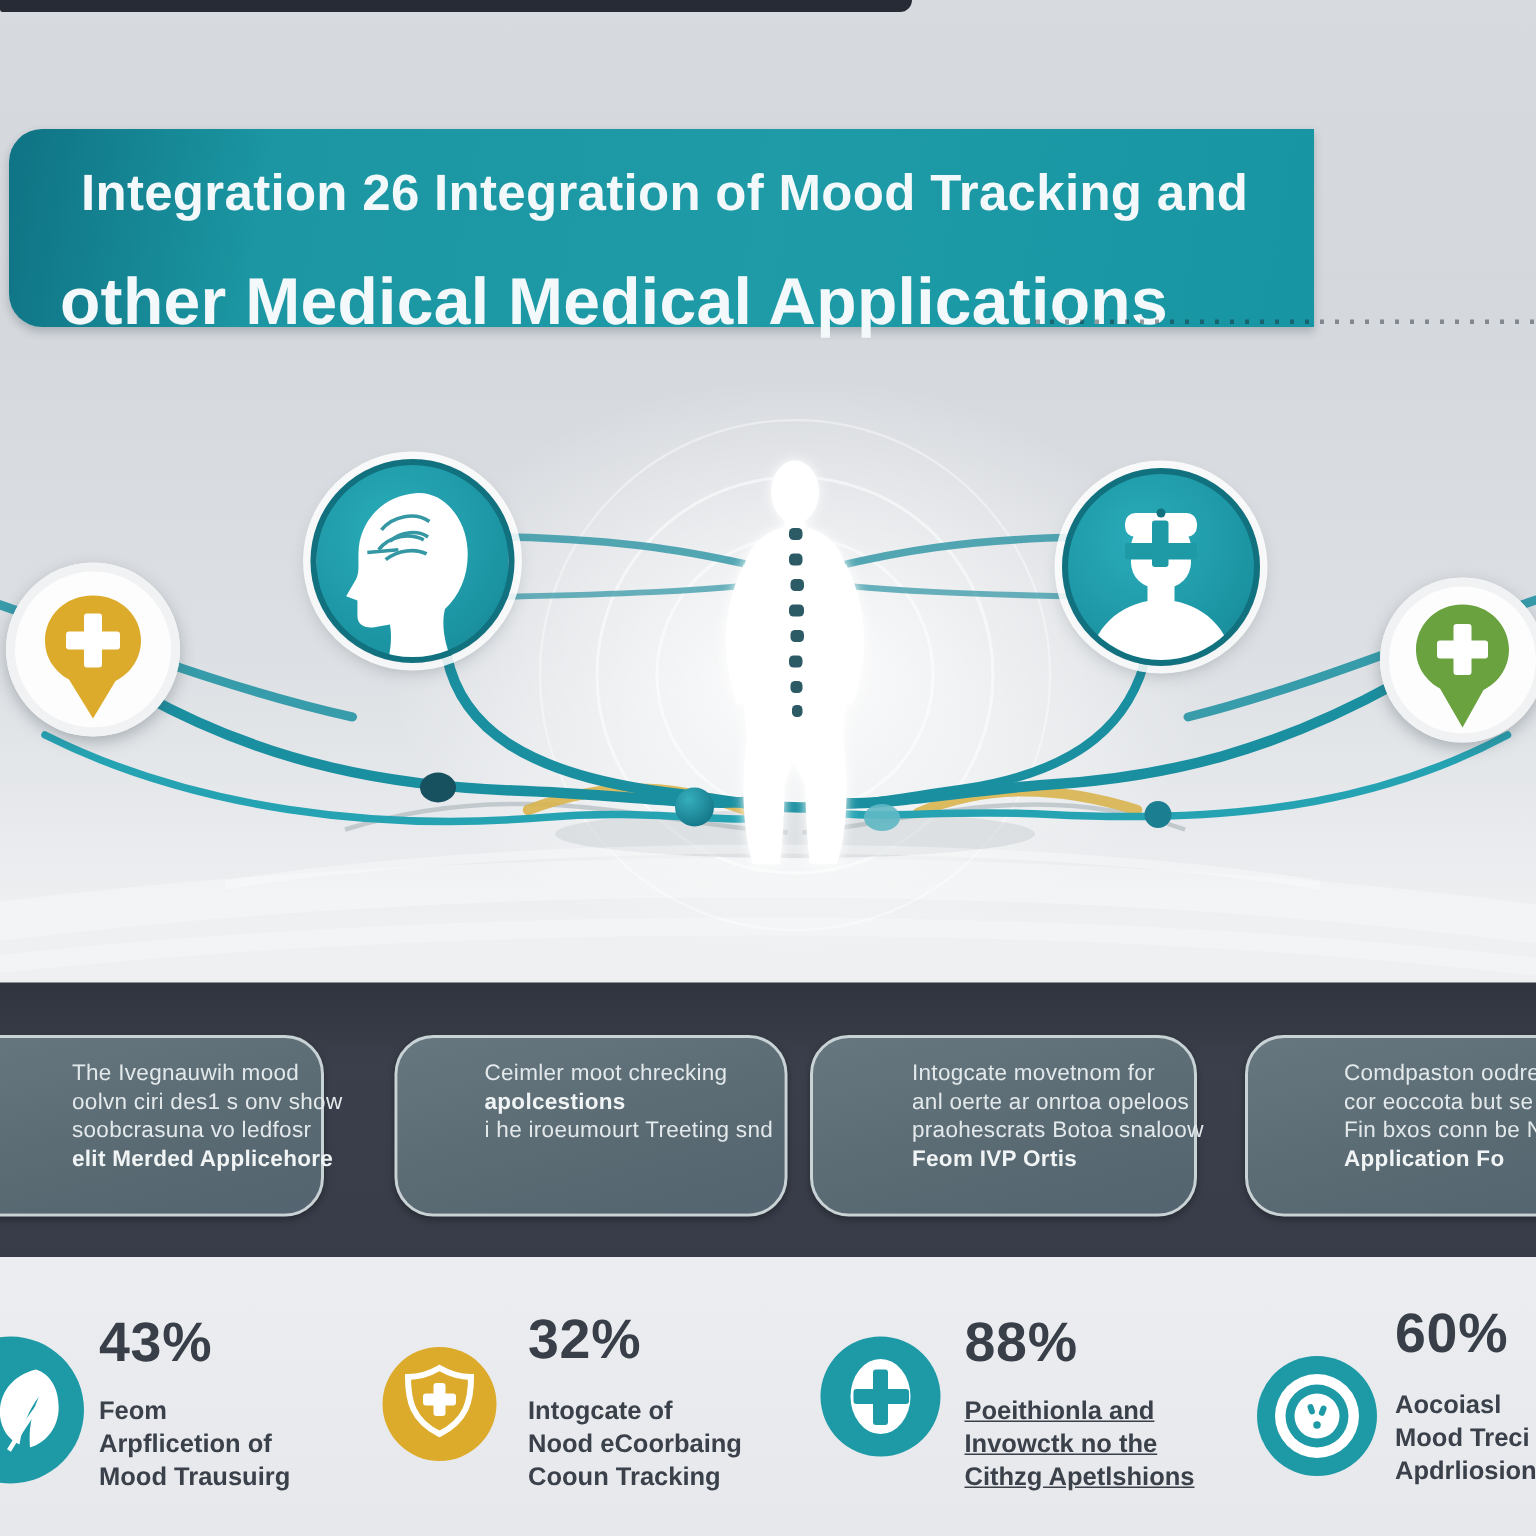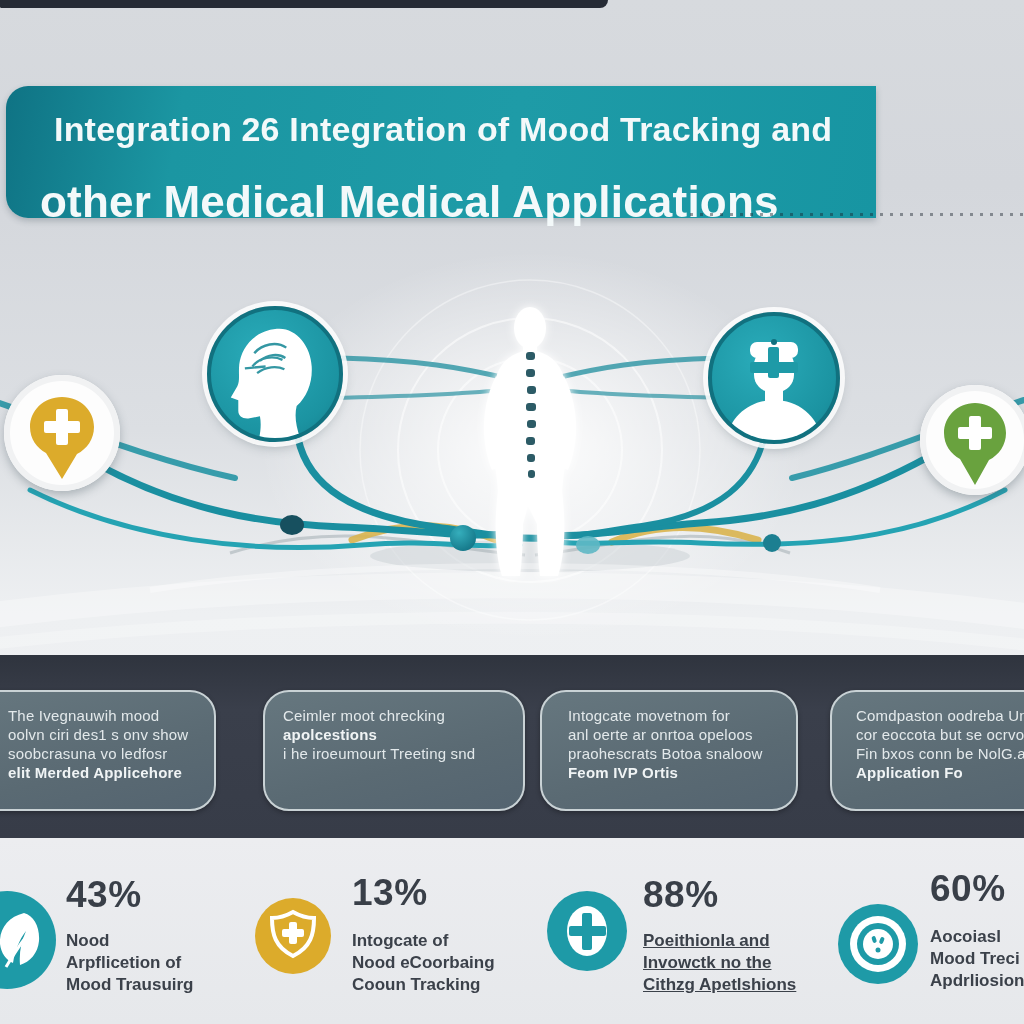--- a/index.html
+++ b/index.html
@@ -35,21 +35,21 @@
   .node svg{position:absolute;left:0;top:0;}
   
   .dark-band{position:absolute;left:0;top:655px;width:1024px;height:183px;
     background:linear-gradient(180deg,#2f343e 0%,#3a3f4b 30%,#373c48 100%);}
   .card{
     position:absolute;top:35px;height:121px;border-radius:26px;
     background:linear-gradient(165deg,#66777f 0%,#5a6a73 60%,#546470 100%);
     border:2px solid #c9d2d5;box-shadow:0 2px 5px rgba(0,0,0,.3);
     box-sizing:border-box;padding:14px 18px;color:#e3e9eb;font-size:15px;line-height:19px;
   }
-  .card .card-line{white-space:nowrap;letter-spacing:.2px;}
+  .card .card-line{white-space:nowrap;letter-spacing:.2px;margin-left:40px;}
   .card .card-line.bold{font-weight:700;color:#f0f4f5;}
   .card1{left:-36px;width:252px;padding-left:42px;}
   .card2{left:263px;width:262px;}
   .card3{left:540px;width:258px;padding-left:26px;}
   .card4{left:830px;width:266px;padding-left:24px;}
   
   .stats{position:absolute;left:0;top:838px;width:1024px;height:186px;
     background:linear-gradient(180deg,#ecedf0 0%,#e6e8eb 100%);}
   .stat-icon{position:absolute;border-radius:50%;}
   .stat-value{position:absolute;font-size:37px;font-weight:700;color:#393f48;letter-spacing:.5px;}
@@ -221,33 +221,33 @@
   <div class="stats">
 
     <div class="stat-icon" style="left:-42px;top:53px;width:98px;height:98px;background:#1e9aa7;">
       <svg width="98" height="98" viewBox="0 0 98 98">
         <path fill="#ffffff" d="M66 22 C50 26 41 38 42 53 C43 62 48 69 55 72 C57 60 61 49 68 40 C63 51 61 62 62 74 C72 71 80 62 81 50 C82 36 76 25 66 22 Z"></path>
         <path d="M48 76 C54 66 60 56 68 46" stroke="#ffffff" stroke-width="3" fill="none"></path>
       </svg>
     </div>
     <div class="stat-value" style="left:66px;top:36px;">43%</div>
     <div class="stat-label" style="left:66px;top:92px;">
-      <div>Nood</div>
+      <div>Feom</div>
       <div>Arpflicetion of</div>
       <div>Mood Trausuirg</div>
     </div>
 
     <div class="stat-icon" style="left:255px;top:60px;width:76px;height:76px;background:#dcab2b;">
       <svg width="76" height="76" viewBox="0 0 76 76">
         <path d="M38 14 C45 18 53 20 59 20 C59 36 56 49 38 58 C20 49 17 36 17 20 C23 20 31 18 38 14 Z" fill="none" stroke="#ffffff" stroke-width="4"></path>
         <rect x="27" y="31" width="22" height="8" rx="2" fill="#ffffff"></rect>
         <rect x="34" y="24" width="8" height="22" rx="2" fill="#ffffff"></rect>
       </svg>
     </div>
-    <div class="stat-value" style="left:352px;top:34px;">13%</div>
+    <div class="stat-value" style="left:352px;top:34px;">32%</div>
     <div class="stat-label" style="left:352px;top:92px;">
       <div>Intogcate of</div>
       <div>Nood eCoorbaing</div>
       <div>Cooun Tracking</div>
     </div>
 
     <div class="stat-icon" style="left:547px;top:53px;width:80px;height:80px;background:#1e9aa7;">
       <svg width="80" height="80" viewBox="0 0 80 80">
         <ellipse cx="40" cy="40" rx="20" ry="25" fill="#ffffff"></ellipse>
         <rect x="22" y="35" width="37" height="10" rx="2" fill="#1e9aa7"></rect>

